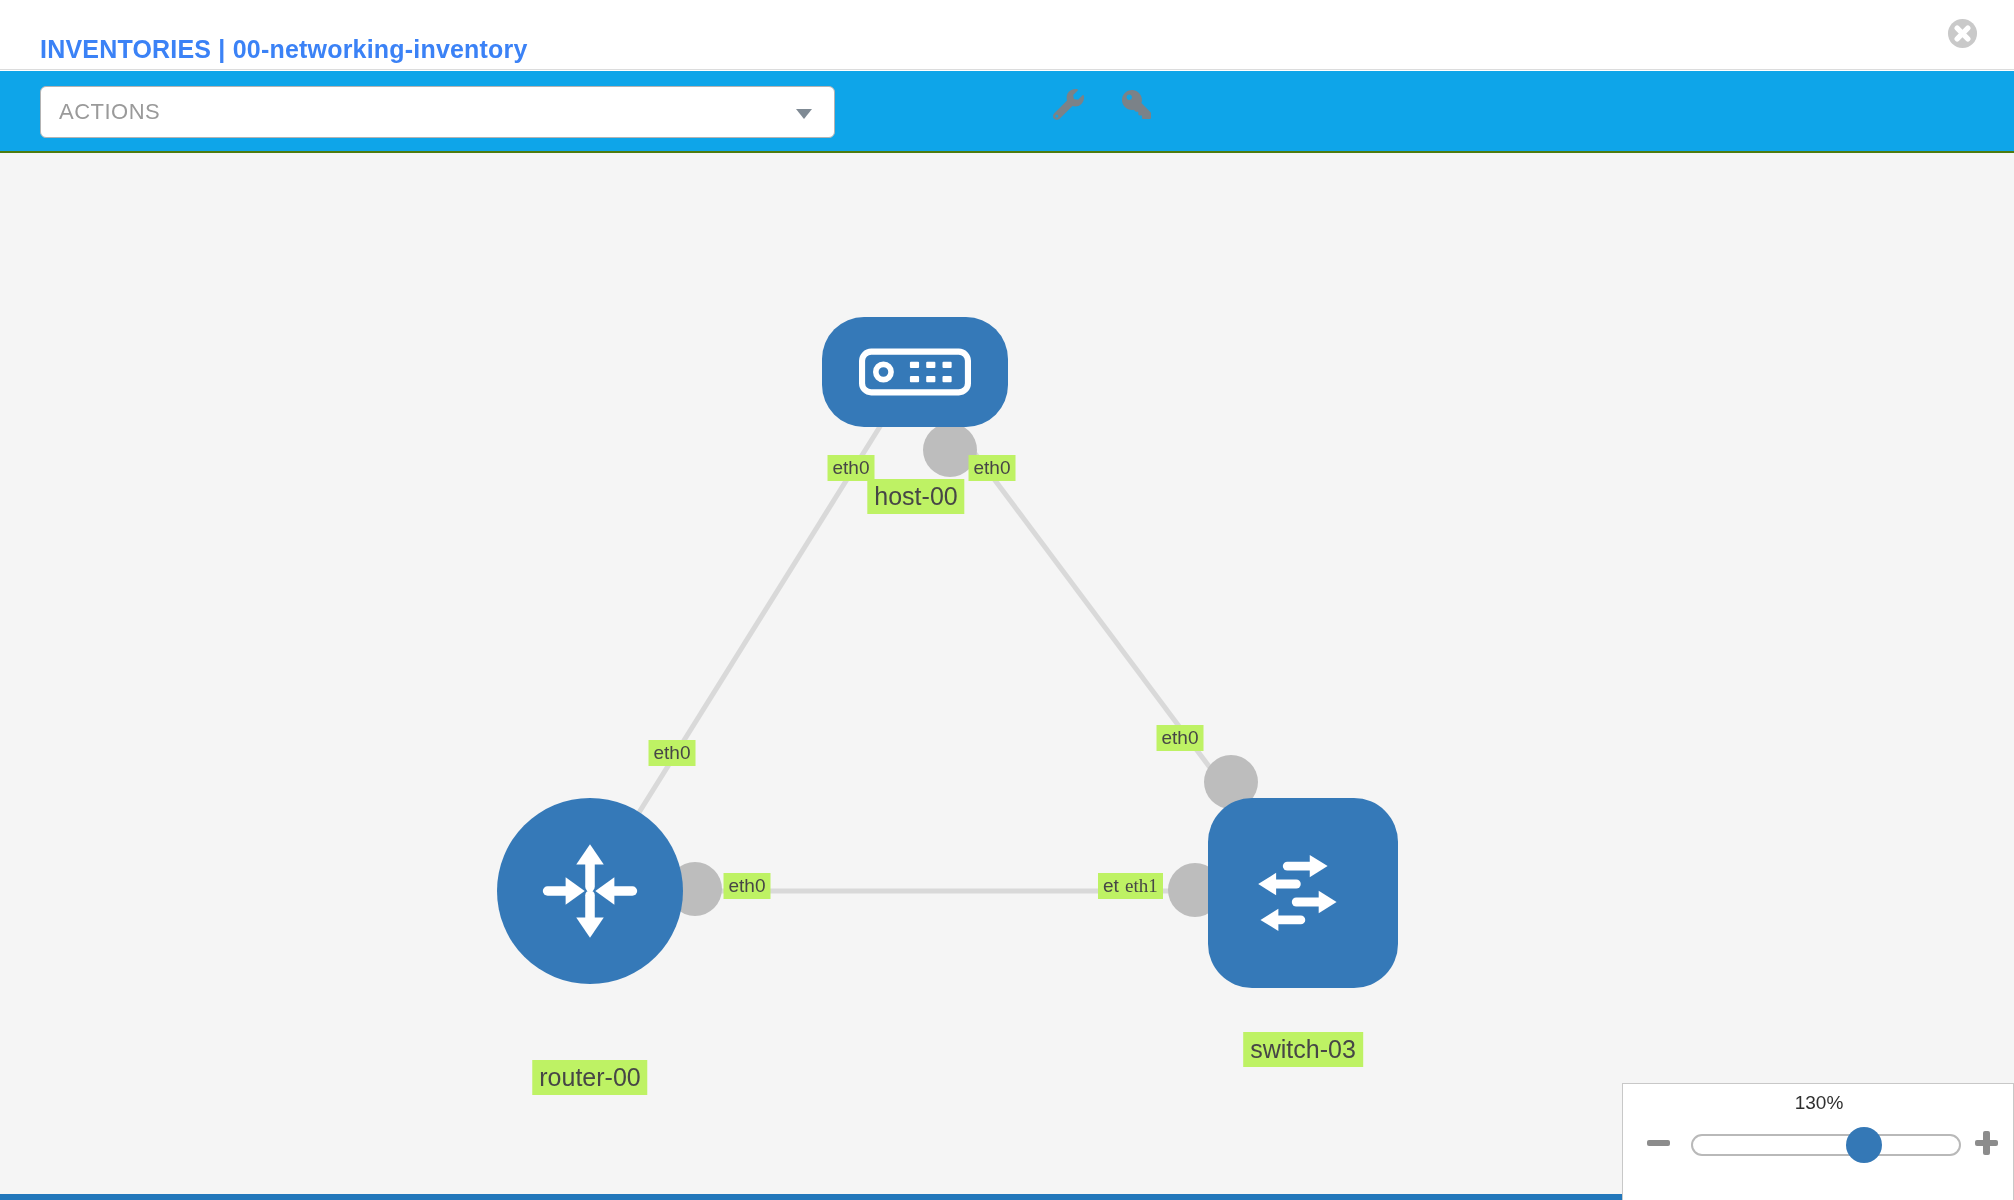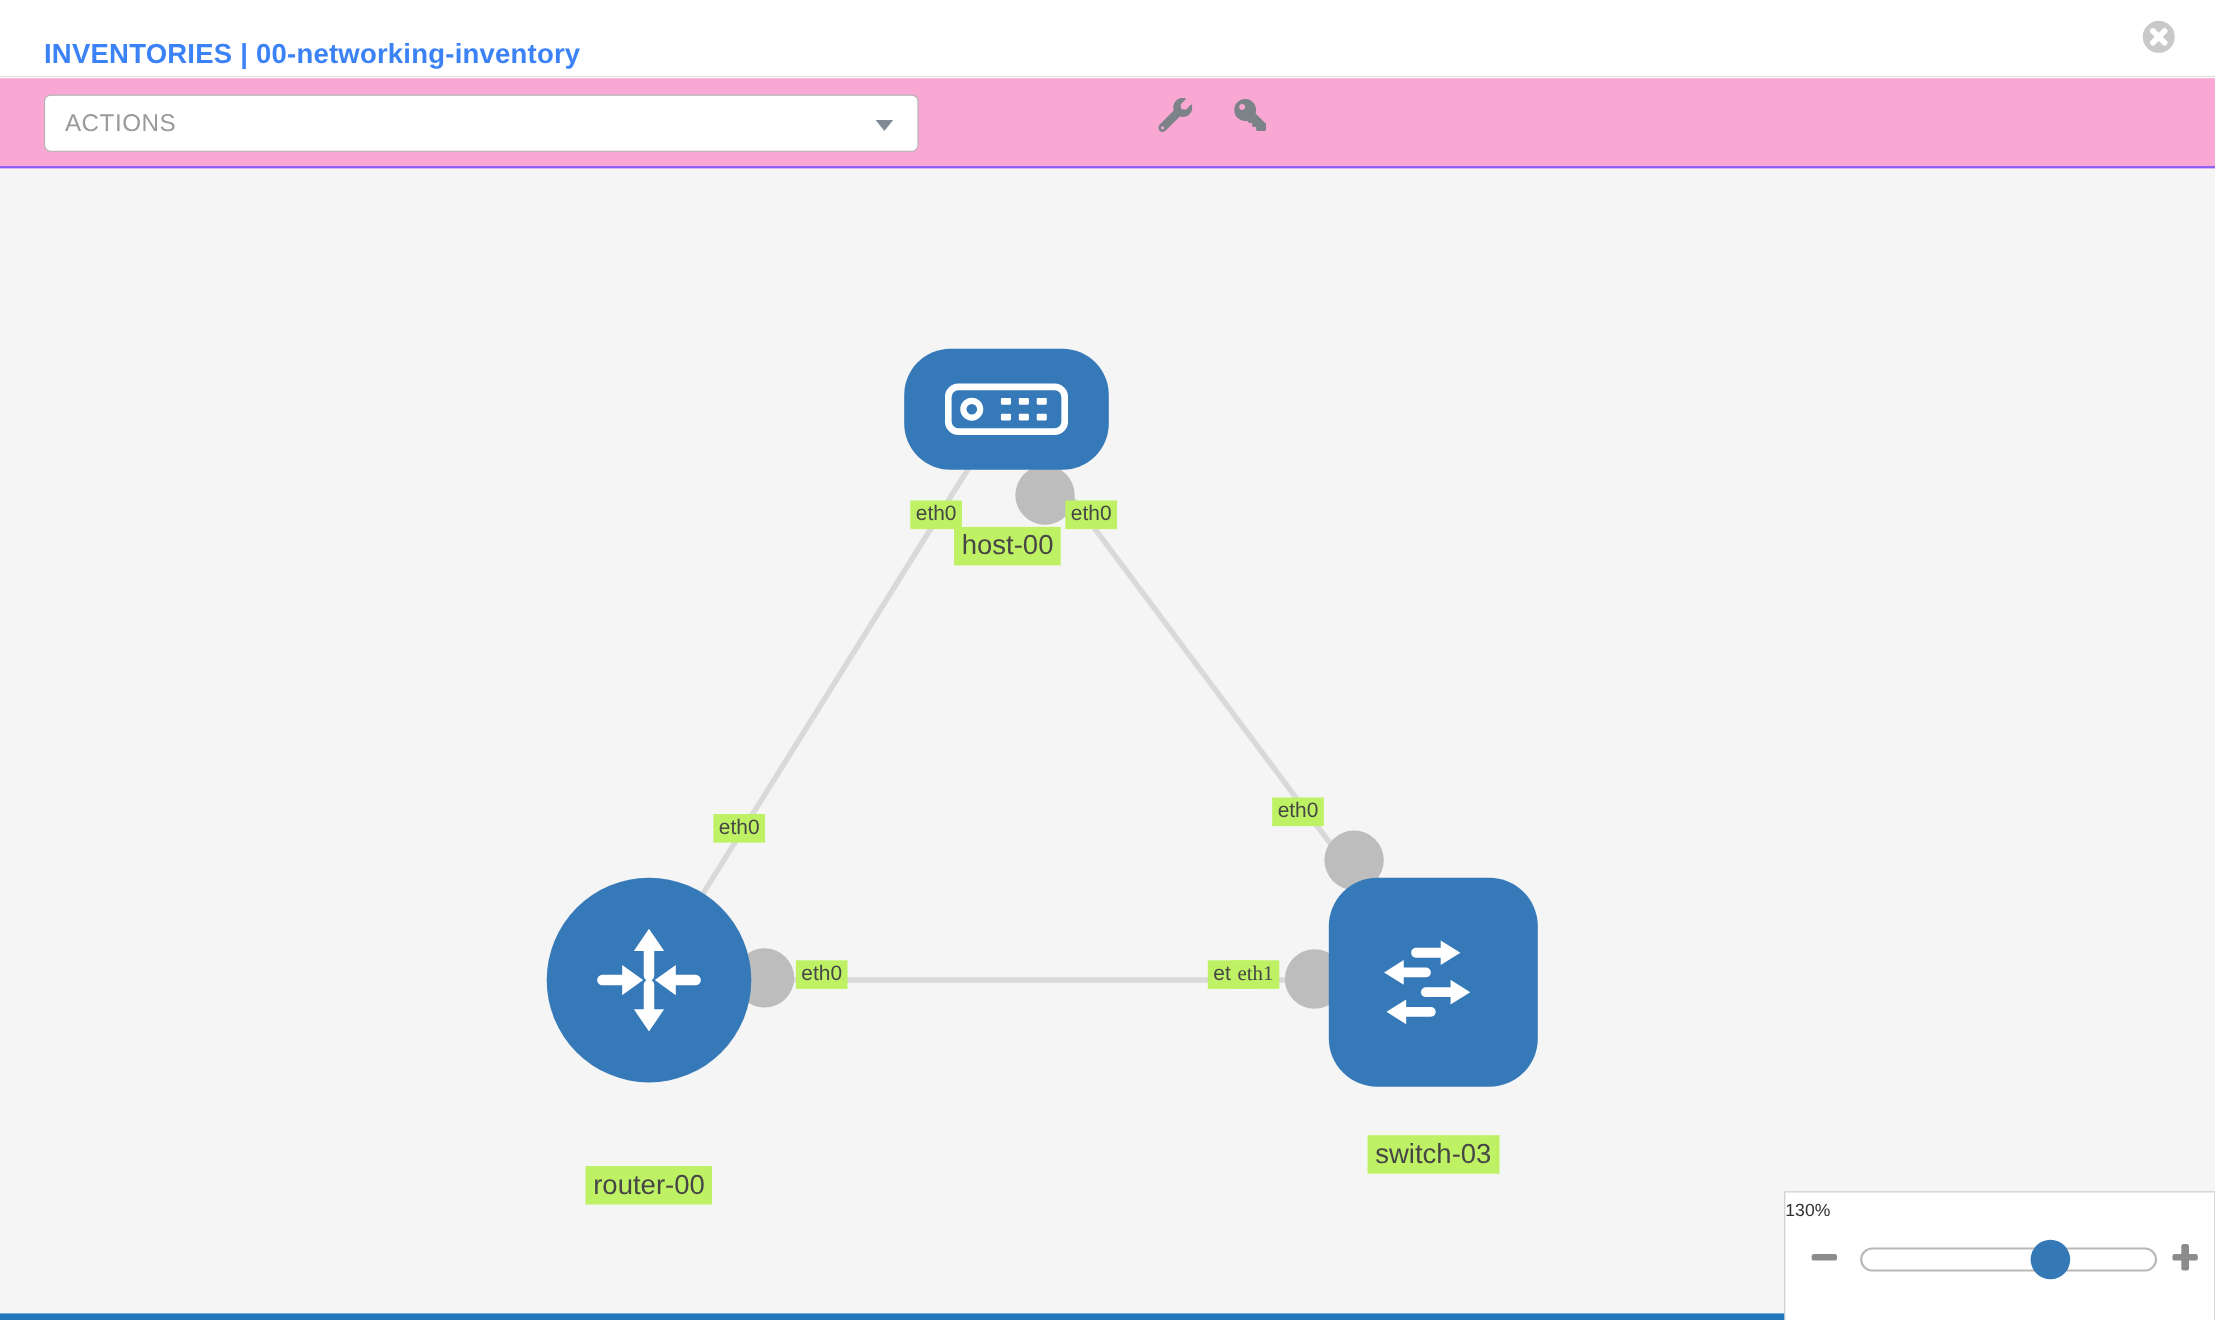--- a/index.html
+++ b/index.html
@@ -10,21 +10,21 @@
   
   .header { position:absolute; left:0; top:0; width:2014px; height:70px;
             background:#ffffff; border-bottom:1px solid #dcdcdc; }
   .page-title { position:absolute; left:40px; top:14px; height:89px; line-height:70px;
                 font-size:25px; font-weight:700; color:#3b82f6; letter-spacing:.2px; }
   .close-btn { position:absolute; right:36px; top:18px; width:31px; height:31px;
                cursor:pointer; }
 
   
   .toolbar { position:absolute; left:0; top:71px; width:2014px; height:82px;
-             background:#f9a8d4; border-bottom:2px solid #8b5cf6; }
+             background:#0ea5e9; border-bottom:2px solid #4d7c0f; }
   .select { position:absolute; top:15px; height:52px; background:#ffffff;
             border:1px solid #b3b3b3; border-radius:6px; }
   .select .sel-label { position:absolute; left:18px; top:0; height:50px; line-height:50px;
             font-size:22px; color:#9a9a9a; letter-spacing:.5px; }
   .caret { position:absolute; right:22px; top:22px; width:0; height:0;
            border-left:8px solid transparent; border-right:8px solid transparent;
            border-top:10px solid #7f8a94; }
   .tool-icon-btn { position:absolute; top:13px; width:40px; height:40px; cursor:pointer;
                    display:flex; align-items:center; justify-content:center; }
 
@@ -40,22 +40,22 @@
   .node-switch { left:1208px; top:798px; width:190px; height:190px; border-radius:44px; }
 
   .chip { position:absolute; background:#bef264; color:#464646; white-space:nowrap; }
   .node-label { font-size:25px; padding:3px 7px; transform:translateX(-50%);margin-top:36px; }
   .port-label { font-size:19px; padding:2px 5px; }
   .centered { transform:translateX(-50%); }
 
   
   .zoom-panel { position:absolute; left:1622px; top:1083px; width:392px; height:120px;
                 background:#ffffff; border:1px solid #c8c8c8; }
-  .zoom-level { position:absolute; left:0; top:8px; width:392px; 
-                font-size:16px; color:#2f2f2f; }
+  .zoom-level { position:absolute; left:0; top:8px; width:392px; text-align:center;
+                font-size:19px; color:#2f2f2f; }
   .zoom-track { position:absolute; left:68px; top:50px; width:270px; height:22px;
                 background:#ffffff; border:2px solid #b9b9b9; border-radius:12px; cursor:pointer; }
   .zoom-knob  { position:absolute; left:223px; top:43px; width:36px; height:36px;
                 border-radius:50%; background:#3478b6; cursor:pointer; }
   .zbar { position:absolute; background:#8c8c8c; border-radius:2px; }
   .zoom-minus-h { left:24px;  top:56px; width:23px; height:6px; }
   .zoom-plus-h  { left:352px; top:56px; width:23px; height:6px; }
   .zoom-plus-v  { left:360px; top:47px; width:7px;  height:24px; }
 
   .footer-bar { position:absolute; left:0; top:1194px; width:1622px; height:6px;

